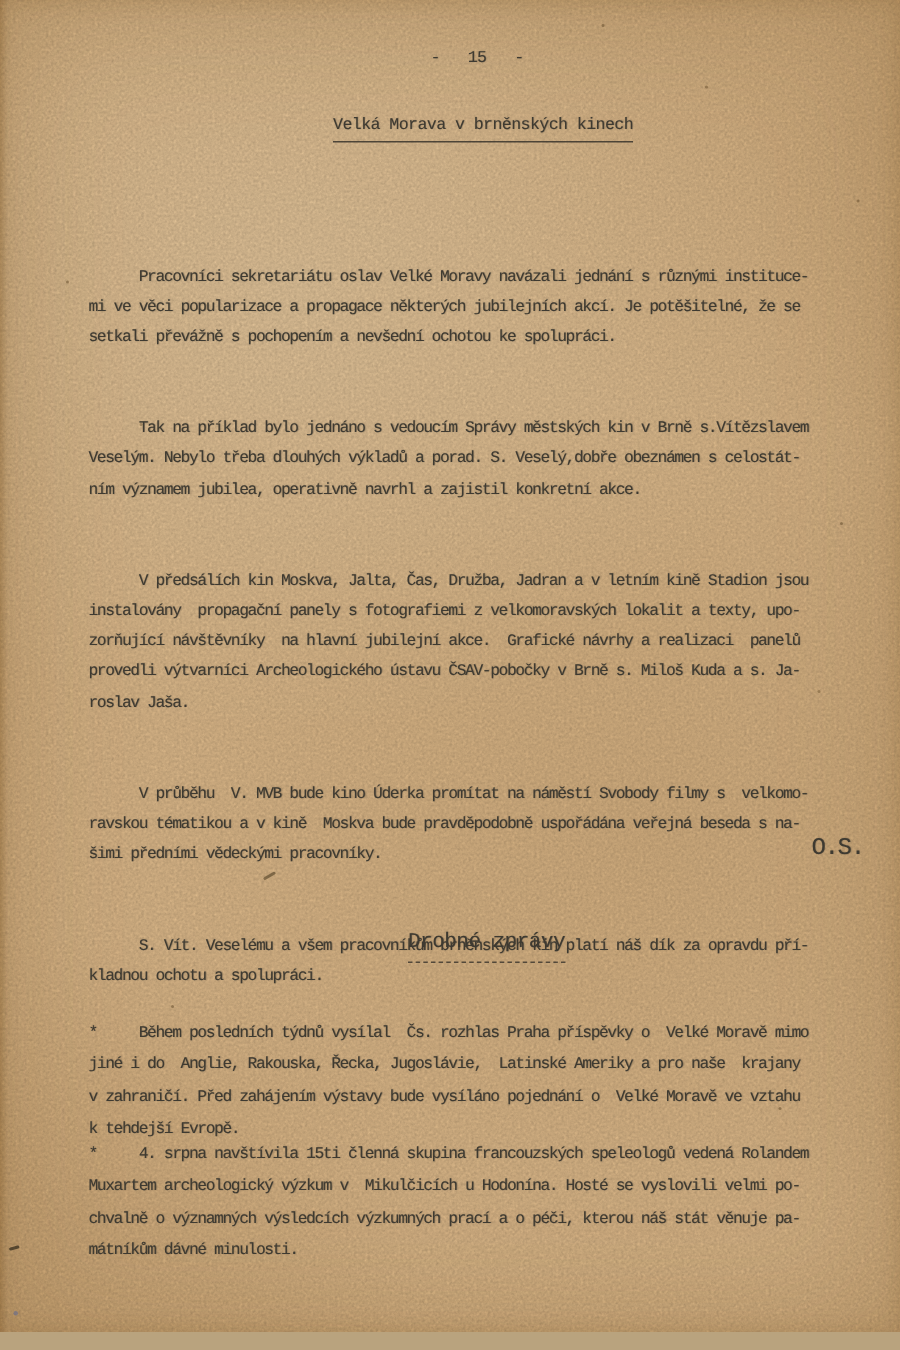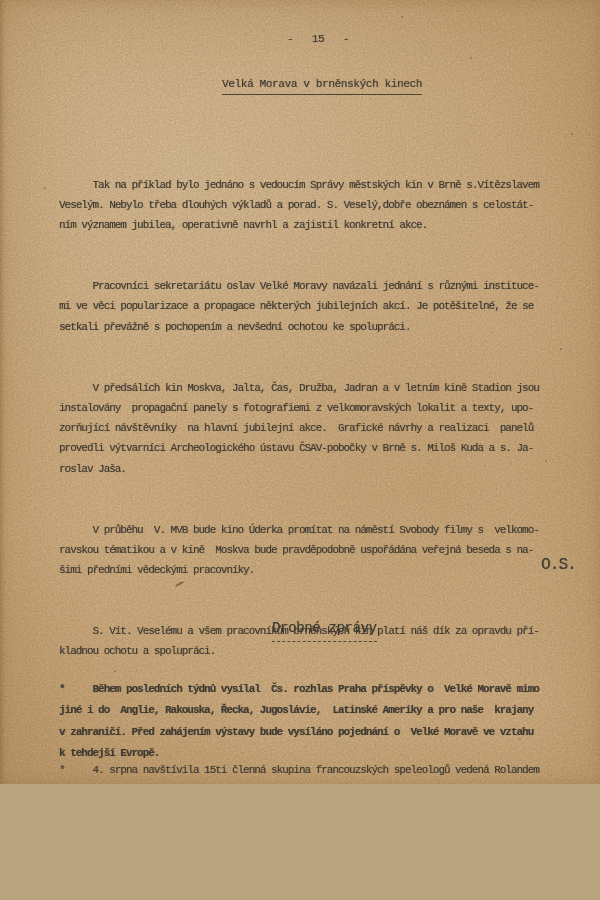--- a/index.html
+++ b/index.html
@@ -1,20 +1,20 @@
 <!DOCTYPE html>
 <html><head>
 <meta charset="utf-8">
 <style>
   * { margin:0; padding:0; box-sizing:border-box; }
   html,body { width:600px; height:900px; overflow:hidden; }
   body { font-family:"Liberation Mono","DejaVu Sans Mono",monospace; background:#b9a37e; }
 
   .paper {
-    position:relative; width:600px; height:784px; overflow:hidden;
+    position:relative; width:600px; height:888px; overflow:hidden;
     background:
       radial-gradient(ellipse 500px 420px at 32% 22%, rgba(255,238,205,0.28), rgba(255,238,205,0) 70%),
       radial-gradient(ellipse 450px 400px at 72% 62%, rgba(150,100,40,0.10), rgba(150,100,40,0) 72%),
       radial-gradient(ellipse 320px 260px at 8% 92%, rgba(150,100,40,0.13), rgba(150,100,40,0) 75%),
       radial-gradient(ellipse 380px 300px at 95% 10%, rgba(150,100,40,0.09), rgba(150,100,40,0) 75%),
       #ebc593;
     box-shadow: inset 0 0 90px rgba(130,85,25,0.26), inset 0 0 14px rgba(120,75,20,0.18);
     color:#3e3a31;
   }
   .grain { position:absolute; left:0; top:0; width:600px; height:900px; opacity:0.3; pointer-events:none; }
@@ -25,21 +25,21 @@
   }
   .pagenum   { top:33px;  left:287px; font-size:11px; letter-spacing:-0.4px; }
   .title     { top:78px;  left:222px; font-size:11px; font-weight:normal; letter-spacing:-0.35px;
                padding-bottom:4px; border-bottom:1.6px solid rgba(55,50,42,0.85);text-align:center; }
   .body      { top:134px; left:59px;  line-height:20.3px; }
   .body p    { margin:0; }
   .sig       { top:556px; left:541px; font-size:16px; }
   .subheading{ top:620px; left:272px; font-size:14px; font-weight:normal; letter-spacing:-0.35px;
                padding-bottom:5px; border-bottom:1.8px dashed rgba(55,50,42,0.8); }
   .item      { left:59px; line-height:21.4px; }
-  .item1     { top:679px;font-weight:bold; }
+  .item1     { top:679px; }
   .item2     { top:760px; }
 
   .speck { position:absolute; border-radius:50%; background:rgba(85,62,30,0.45); }
   .edge-shade { position:absolute; left:0; top:0; width:5px; height:900px;
                 background:linear-gradient(to right, rgba(110,70,20,0.22), rgba(110,70,20,0)); }
 </style>
 </head>
 <body>
 
 <div class="paper">
@@ -52,26 +52,26 @@
     <rect width="600" height="900" filter="url(#g)"></rect>
   </svg>
 
   <div class="edge-shade"></div>
 
   <div class="txt pagenum">-   15   -</div>
 
   <h1 class="txt title">Velká Morava v brněnských kinech</h1>
 
   <div class="txt body">
+    <p>      Pracovníci sekretariátu oslav Velké Moravy navázali jednání s různými instituce-
+mi ve věci popularizace a propagace některých jubilejních akcí. Je potěšitelné, že se
+setkali převážně s pochopením a nevšední ochotou ke spolupráci.</p>
     <p>      Tak na příklad bylo jednáno s vedoucím Správy městských kin v Brně s.Vítězslavem
 Veselým. Nebylo třeba dlouhých výkladů a porad. S. Veselý,dobře obeznámen s celostát-
 ním významem jubilea, operativně navrhl a zajistil konkretní akce.</p>
-    <p>      Pracovníci sekretariátu oslav Velké Moravy navázali jednání s různými instituce-
-mi ve věci popularizace a propagace některých jubilejních akcí. Je potěšitelné, že se
-setkali převážně s pochopením a nevšední ochotou ke spolupráci.</p>
     <p>      V předsálích kin Moskva, Jalta, Čas, Družba, Jadran a v letním kině Stadion jsou
 instalovány  propagační panely s fotografiemi z velkomoravských lokalit a texty, upo-
 zorňující návštěvníky  na hlavní jubilejní akce.  Grafické návrhy a realizaci  panelů
 provedli výtvarníci Archeologického ústavu ČSAV-pobočky v Brně s. Miloš Kuda a s. Ja-
 roslav Jaša.</p>
     <p>      V průběhu  V. MVB bude kino Úderka promítat na náměstí Svobody filmy s  velkomo-
 ravskou tématikou a v kině  Moskva bude pravděpodobně uspořádána veřejná beseda s na-
 šimi předními vědeckými pracovníky.</p>
     <p>      S. Vít. Veselému a všem pracovníkům brněnských kin platí náš dík za opravdu pří-
 kladnou ochotu a spolupráci.</p>

